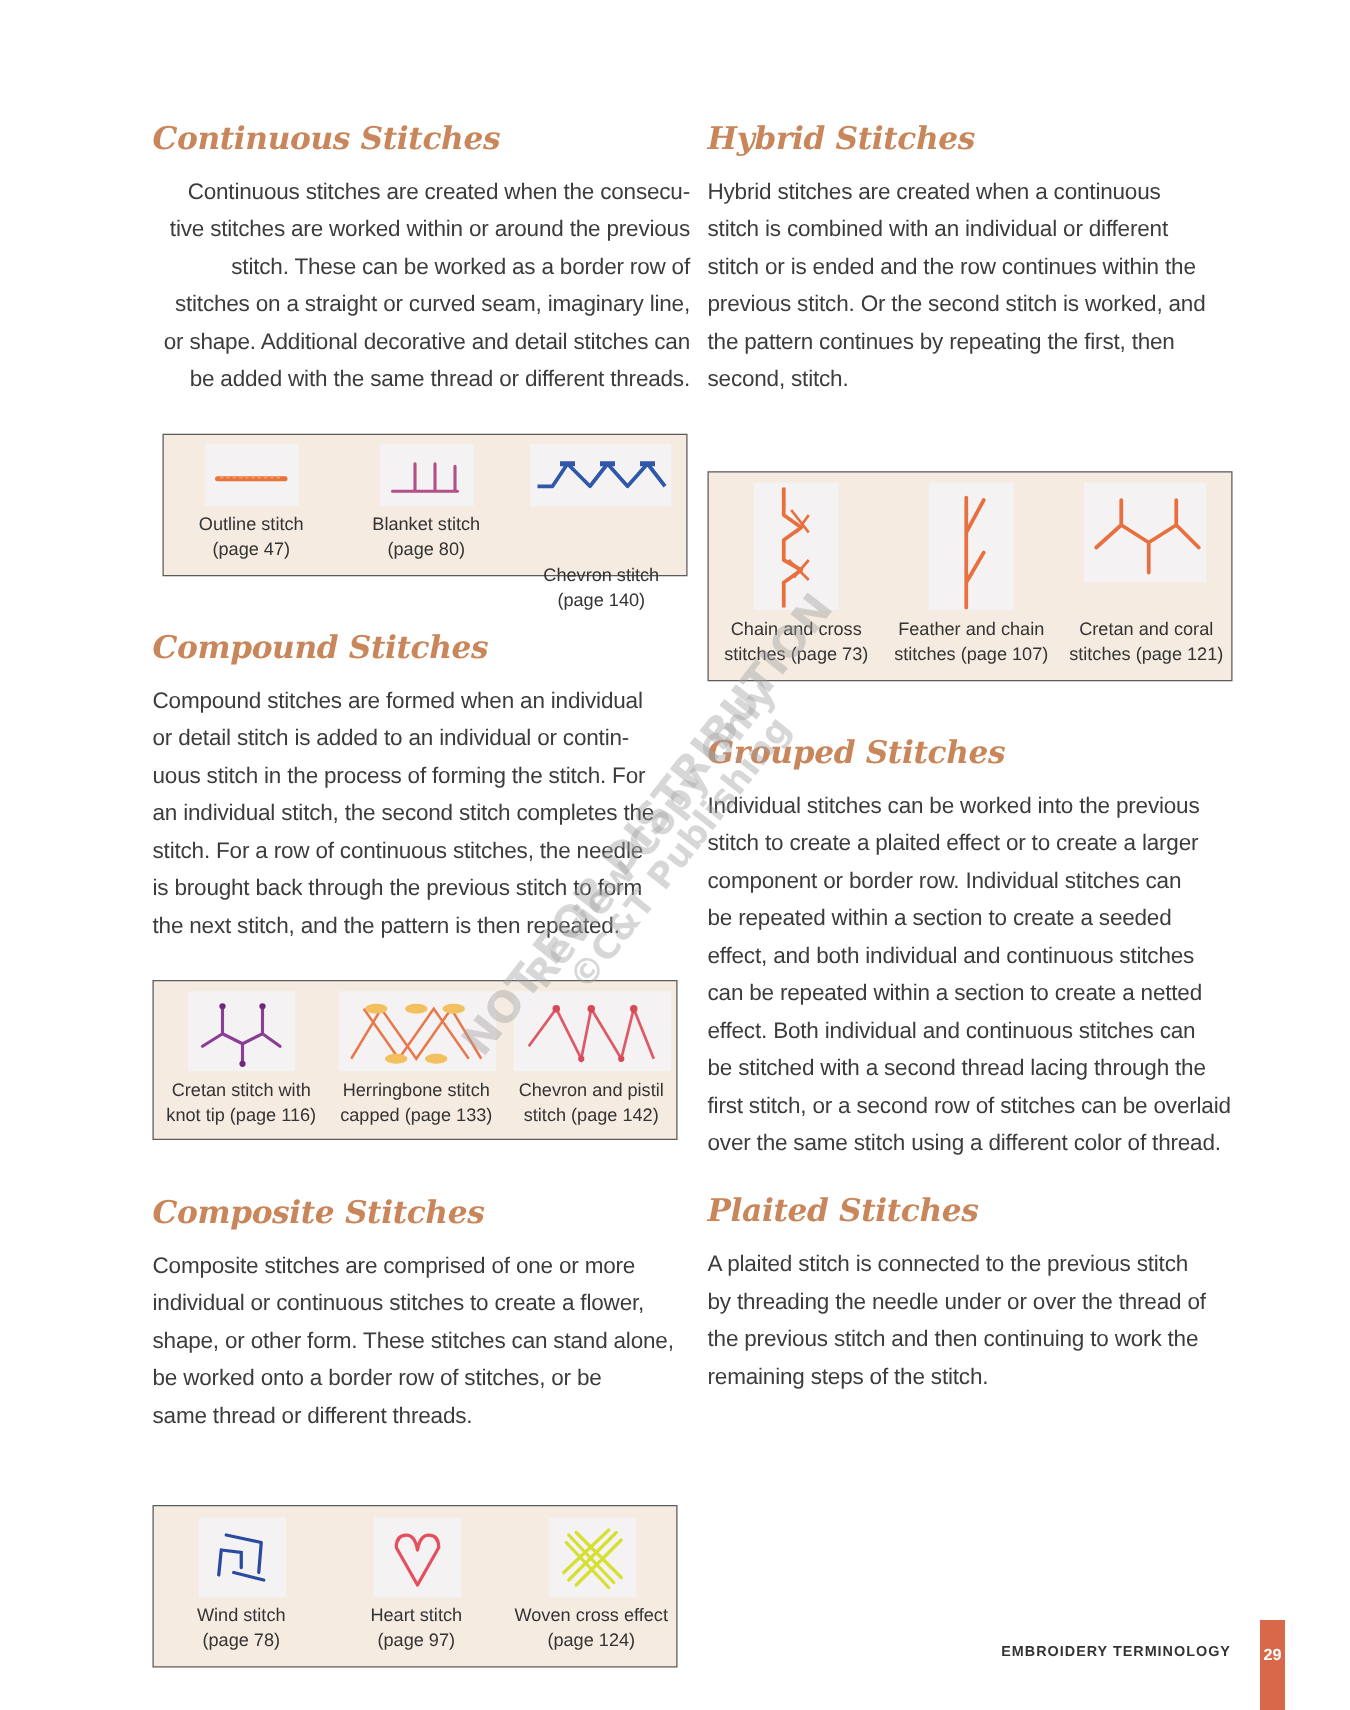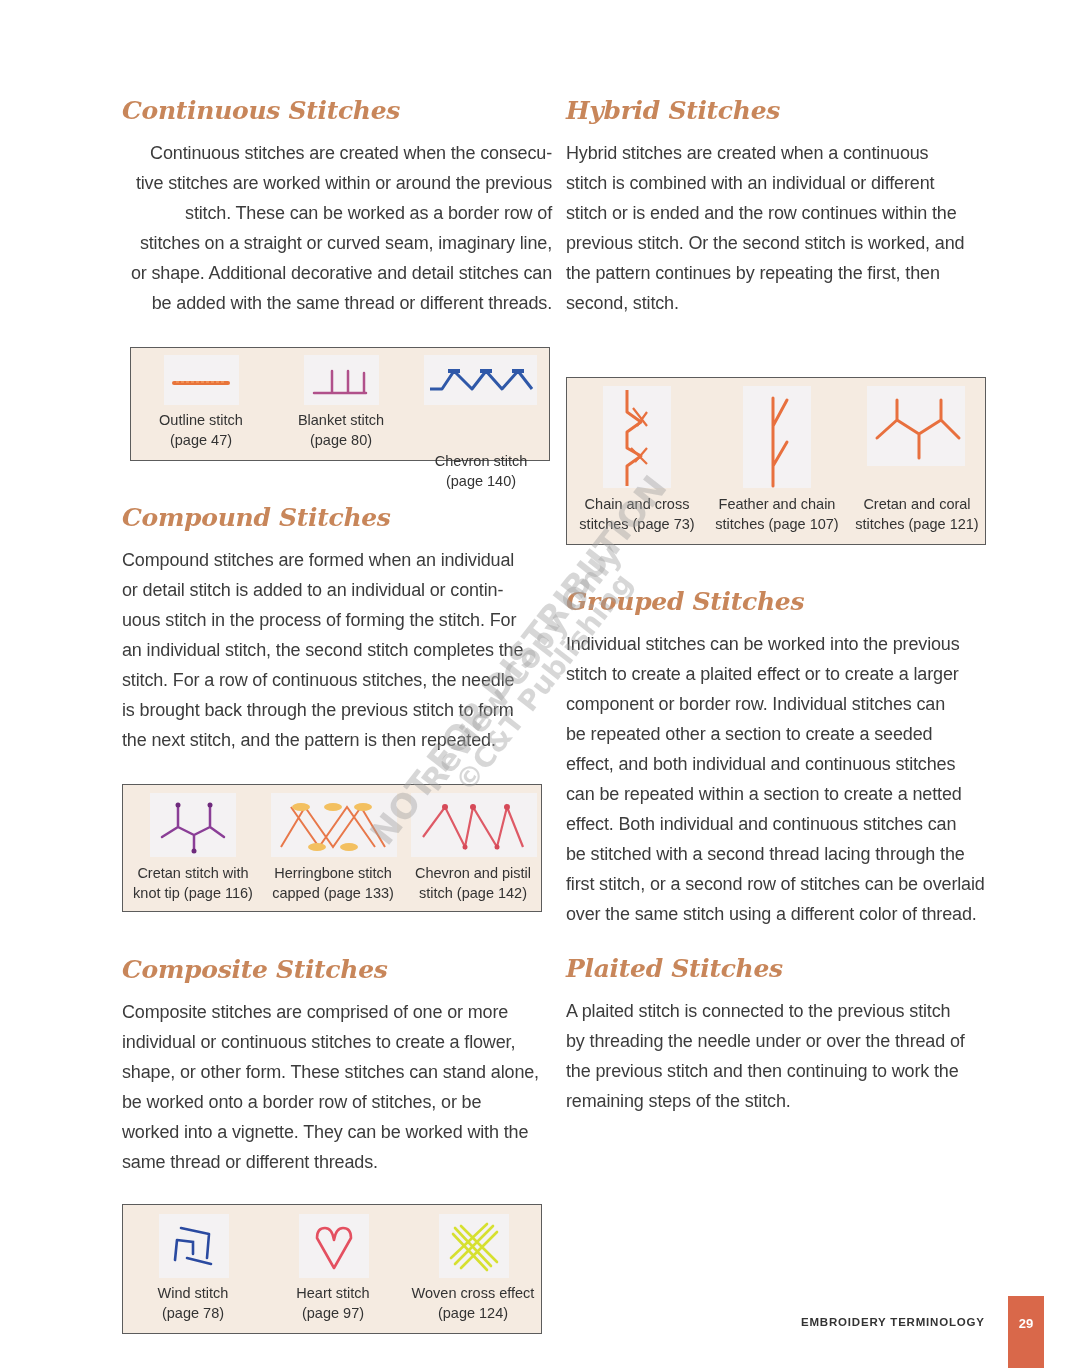--- a/index.html
+++ b/index.html
@@ -48,21 +48,21 @@
       color: rgba(160,160,160,0.42);
       transform-origin: center center;
       transform: rotate(-52deg);
     }
     .footer-label {
       position: absolute; left: 801px; top: 1316px;
       font-size: 11.5px; letter-spacing: 0.8px; font-weight: bold;
       color: #333; white-space: nowrap;
     }
     .page-tab {
-      position: absolute; left: 1008px; top: 1296px; width: 36px; height: 72px;
+      position: absolute; left: 1008px; top: 1296px; width: 20px; height: 72px;
       background: #d9684a; color: #fff;
       font-size: 13px; font-weight: bold;
       display: flex; justify-content: center; padding-top: 20px; box-sizing: border-box;
     }
   </style>
 </head>
 <body>
 
 <h2 class="section-title" style="left:122px; top:96px;">Continuous Stitches</h2>
 <p class="body-text" style="left:122px; top:138px;text-align:right;">
@@ -163,21 +163,20 @@
     <span>stitch (page 142)</span>
   </div>
 </div>
 
 <h2 class="section-title" style="left:122px; top:955px;">Composite Stitches</h2>
 <p class="body-text" style="left:122px; top:997px;">
   <span class="ln">Composite stitches are comprised of one or more</span>
   <span class="ln">individual or continuous stitches to create a flower,</span>
   <span class="ln">shape, or other form. These stitches can stand alone,</span>
   <span class="ln">be worked onto a border row of stitches, or be</span>
-  <span class="ln">worked into a vignette. They can be worked with the</span>
   <span class="ln">same thread or different threads.</span>
 </p>
 
 <div class="stitch-box" style="left:122px; top:1204px; width:420px; height:130px;">
   <div class="thumb" style="left:36px; top:9px; width:70px; height:64px;">
     <svg viewBox="0 0 70 64">
         <path d="M22 14 L50 20 M50 20 L48 44 M16 46 L18 26 M18 26 L34 28 L34 40 M28 44 L52 50" stroke="#2a4aa0" stroke-width="2.6" fill="none" stroke-linecap="round"></path>
       </svg>
   </div>
   <div class="thumb" style="left:176px; top:9px; width:70px; height:64px;">
@@ -243,21 +242,21 @@
     <span>Cretan and coral</span>
     <span>stitches (page 121)</span>
   </div>
 </div>
 
 <h2 class="section-title" style="left:566px; top:587px;">Grouped Stitches</h2>
 <p class="body-text" style="left:566px; top:629px;">
   <span class="ln">Individual stitches can be worked into the previous</span>
   <span class="ln">stitch to create a plaited effect or to create a larger</span>
   <span class="ln">component or border row. Individual stitches can</span>
-  <span class="ln">be repeated other a section to create a seeded</span>
+  <span class="ln">be repeated within a section to create a seeded</span>
   <span class="ln">effect, and both individual and continuous stitches</span>
   <span class="ln">can be repeated within a section to create a netted</span>
   <span class="ln">effect. Both individual and continuous stitches can</span>
   <span class="ln">be stitched with a second thread lacing through the</span>
   <span class="ln">first stitch, or a second row of stitches can be overlaid</span>
   <span class="ln">over the same stitch using a different color of thread.</span>
 </p>
 
 <h2 class="section-title" style="left:566px; top:954px;">Plaited Stitches</h2>
 <p class="body-text" style="left:566px; top:996px;">

